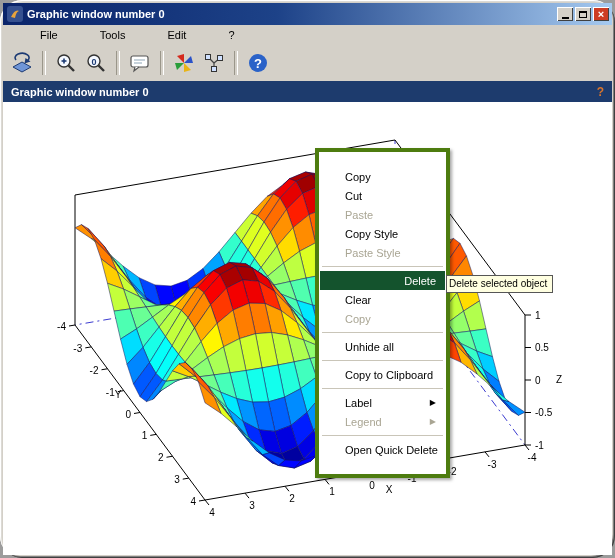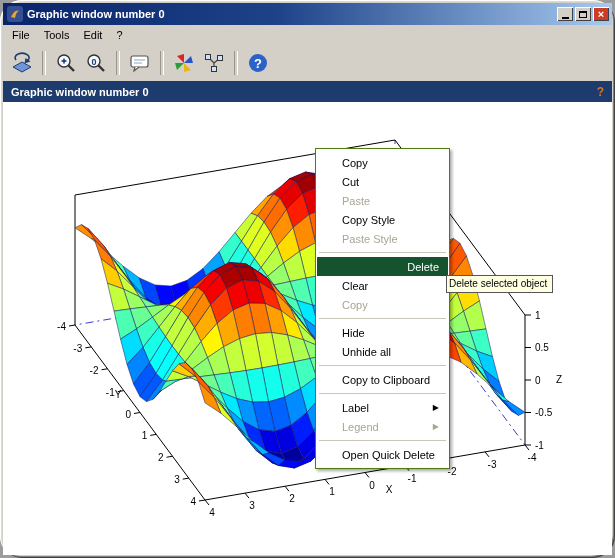--- a/index.html
+++ b/index.html
@@ -14,40 +14,40 @@
   .title{flex:1;color:#fff;font-size:11px;font-weight:bold;white-space:nowrap;overflow:hidden;}
   .win-btns{display:flex;gap:2px;}
   .wb{width:16px;height:14px;background:#d4d0c8;border:none;padding:0;cursor:default;
     box-shadow:inset 1px 1px 0 #fff, inset -1px -1px 0 #404040;
     display:flex;align-items:center;justify-content:center;}
   .g-min{width:7px;height:2px;background:#000;margin-top:7px;}
   .g-max{width:8px;height:7px;border:1px solid #000;border-top-width:2px;box-sizing:border-box;}
   .wb.close{background:#ce3c23;color:#fff;font-size:11px;font-weight:bold;line-height:12px;}
 
   .menubar{height:19px;display:flex;align-items:center;font-size:11px;padding-left:2px;background:#d4d0c8;}
-  .menu-item{padding:2px 7px;cursor:default;}
+  .menu-item{padding:2px 7px;cursor:default;margin-left:28px;}
 
   .toolbar{height:37px;display:flex;align-items:center;padding:0 4px;background:#d4d0c8;}
   .tbtn{width:30px;height:28px;display:flex;align-items:center;justify-content:center;background:transparent;border:none;padding:0;cursor:default;}
   .tsep{width:2px;height:24px;margin:0 5px;border-left:1px solid #9a968a;border-right:1px solid #fff;}
 
   .infobar{height:21px;background:#1d3b6d;display:flex;align-items:center;padding:0 8px;box-sizing:border-box;}
   .info-title{color:#fff;font-size:11px;font-weight:bold;}
   .info-help{margin-left:auto;color:#d8742c;font-size:12px;font-weight:bold;cursor:default;}
 
   .canvas{position:relative;height:453px;background:#fff;overflow:hidden;}
   #plot-svg{position:absolute;left:0;top:0;}
   #plot-svg text{font-family:"Liberation Sans",sans-serif;font-size:10px;fill:#000;}
   #plot-svg .tick{stroke:#000;stroke-width:1;}
   #plot-svg .solid-edge{stroke:#000;stroke-width:1;fill:none;}
   #plot-svg .hidden-edge{stroke:#3b3bd0;stroke-width:1;stroke-dasharray:8 4 2 4;fill:none;}
   #plot-svg .facet{stroke:#14145c;stroke-width:0.5;}
 
   .ctx{position:absolute;left:315px;top:148px;width:135px;background:#fff;box-sizing:border-box;
-    border:1px solid #4d7c0f;box-shadow:2px 2px 3px rgba(0,0,0,.35);padding:4px 1px;z-index:20;font-size:11px;}
+    border:4px solid #4d7c0f;box-shadow:2px 2px 3px rgba(0,0,0,.35);padding:15px 1px;z-index:20;font-size:11px;}
   .mi{height:19px;display:flex;align-items:center;padding:0 9px 0 25px;white-space:nowrap;cursor:default;color:#000;}
   .mi.hl{background:#14532d;color:#fff;justify-content:flex-end;}
   .mi.dis{color:#a9a593;}
   .mi .arrow{margin-left:auto;font-size:8px;}
   .msep{height:1px;background:#c9c5b8;margin:4px 2px;}
 
   .tooltip{position:absolute;left:446px;top:275px;background:#ffffe1;border:1px solid #565656;
     padding:2px 5px 3px 2px;font-size:10px;color:#000;z-index:30;white-space:nowrap;}
 </style>
 </head>
@@ -631,23 +631,20 @@
         <span>Delete</span>
       </div>
     <div class="mi">
         <span>Clear</span>
       </div>
     <div class="mi dis">
         <span>Copy</span>
       </div>
     <div class="msep"></div>
     <div class="mi">
-        <span>Hide</span>
-      </div>
-    <div class="mi">
         <span>Unhide all</span>
       </div>
     <div class="msep"></div>
     <div class="mi">
         <span>Copy to Clipboard</span>
       </div>
     <div class="msep"></div>
     <div class="mi">
         <span>Label</span>
         <span class="arrow">▶</span>

